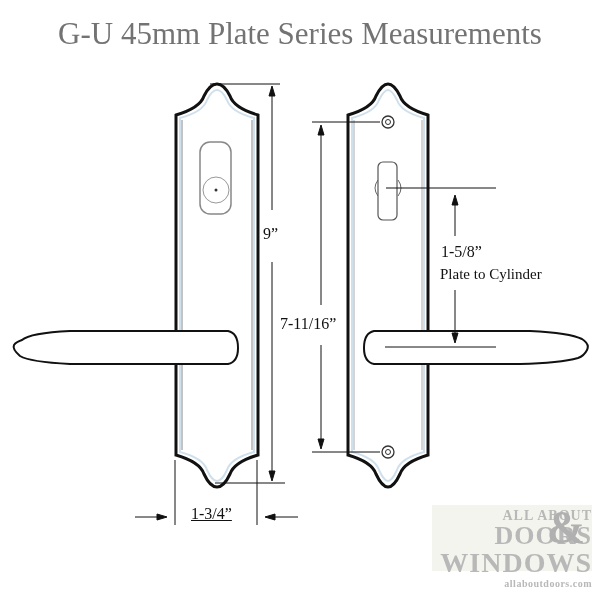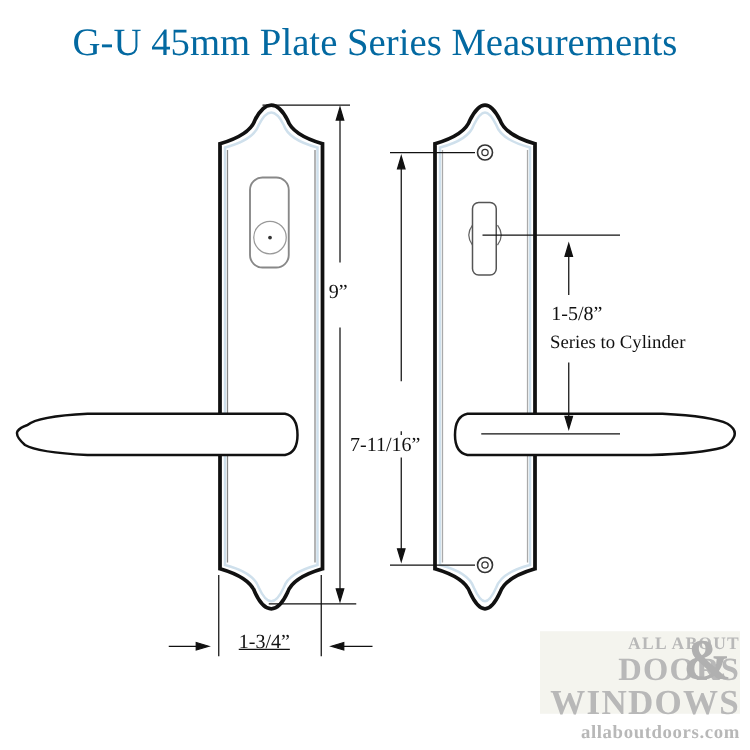--- a/index.html
+++ b/index.html
@@ -1,26 +1,26 @@
 <!DOCTYPE html>
 <html><head>
   <meta charset="utf-8">
   <style>
     html, body { margin: 0; padding: 0; background: #ffffff; }
     body { width: 600px; height: 600px; position: relative; overflow: hidden; font-family: "Liberation Serif", "DejaVu Serif", serif; }
-    .title { position: absolute; left: 0; top: 16px; width: 600px; text-align: center; font-size: 31px; color: #0369a1; letter-spacing: 0px; }
+    .title { position: absolute; left: 0; top: 16px; width: 600px; text-align: center; font-size: 31px; color: #737373; letter-spacing: 0px; }
     svg.diagram { position: absolute; left: 0; top: 0; }
     .lbl { position: absolute; font-size: 16px; color: #111; white-space: nowrap; background: #fff; }
     .lbl.small { font-size: 15px; }
     .logo { position: absolute; left: 432px; top: 505px; width: 160px; height: 66px; background: #f4f4ee; text-align: right; font-family: "Liberation Serif", "DejaVu Serif", serif; color: #b8b8b8; font-weight: bold; line-height: 1; }
     .logo .l1 { font-size: 14px; margin-top: 4px; letter-spacing: 1px; }
     .logo .l2 { font-size: 26px; margin-top: 0px; letter-spacing: 1px; position: relative; }
     .logo .amp { position: absolute; right: 6px; top: -18px; font-size: 46px; color: #b0b0b0; }
     .logo .l3 { font-size: 28px; letter-spacing: 1px; }
-    .logo .l4 { font-size: 15px; margin-top: 2px; letter-spacing: 0.5px; }
+    .logo .l4 { font-size: 10px; margin-top: 2px; letter-spacing: 0.5px; }
   </style>
 </head>
 <body>
 
 <div class="title">G-U 45mm Plate Series Measurements</div>
 
 <svg class="diagram" width="600" height="600" viewBox="0 0 600 600">
 
   <g>
     <path d="M176,115 L176,455 Q200,462 204,474 Q210,487 217,487 Q224,487 230,474 Q234,462 258,455 L258,115 Q234,108 230,96 Q224,84 217,84 Q210,84 204,96 Q200,108 176,115 Z" fill="#ffffff" stroke="#111" stroke-width="3"></path>
@@ -80,23 +80,23 @@
     <line x1="386" y1="188" x2="496" y2="188"></line>
     <line x1="385" y1="347" x2="496" y2="347"></line>
     <line x1="455" y1="198" x2="455" y2="236"></line>
     <polygon points="455,195 452,205 458,205"></polygon>
     <line x1="455" y1="290" x2="455" y2="340"></line>
     <polygon points="455,343 452,333 458,333"></polygon>
   </g>
 </svg>
 
 <div class="lbl" style="left:263px; top:225px;">9”</div>
-<div class="lbl" style="left:280px; top:315px;margin-top:33px;">7-11/16”</div>
+<div class="lbl" style="left:280px; top:315px;">7-11/16”</div>
 <div class="lbl" style="left:441px; top:243px;">1-5/8”</div>
-<div class="lbl small" style="left:440px; top:266px;">Series to Cylinder</div>
+<div class="lbl small" style="left:440px; top:266px;">Plate to Cylinder</div>
 <div class="lbl" style="left:191px; top:505px;text-decoration:underline;">1-3/4”</div>
 
 <div class="logo">
   <div class="l1">ALL ABOUT</div>
   <div class="l2"><span>DOORS</span><span class="amp">&amp;</span></div>
   <div class="l3">WINDOWS</div>
   <div class="l4">allaboutdoors.com</div>
 </div>
 
 </body></html>

